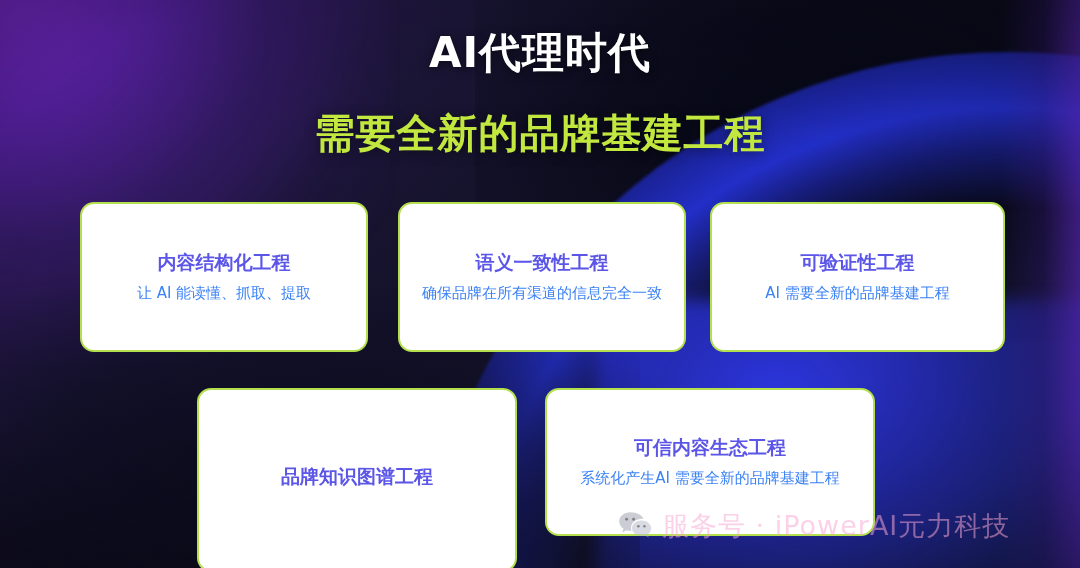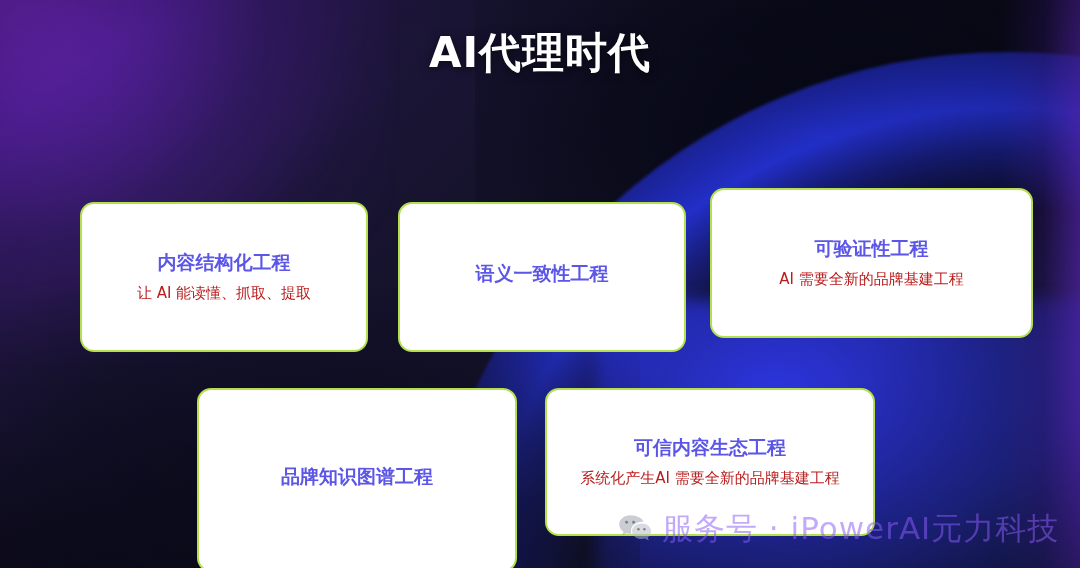--- a/index.html
+++ b/index.html
@@ -164,29 +164,29 @@
   .card-title {
     font-size: 19px;
     font-weight: bold;
     color: #5b55e8;
     line-height: 1.3;
     margin-bottom: 8px;
     white-space: nowrap;
   }
   .card-desc {
     font-size: 15px;
-    color: #b91c1c;
+    color: #3b82f6;
     line-height: 1.4;
     white-space: nowrap;
   }
 
   
   .card-0 { left: 80px;  top: 202px; width: 288px; height: 150px; }
   .card-1 { left: 398px; top: 202px; width: 288px; height: 150px; }
-  .card-2 { left: 710px; top: 188px; width: 323px; height: 150px; }
+  .card-2 { left: 710px; top: 202px; width: 295px; height: 150px; }
   
   .card-3 { left: 197px; top: 388px; width: 320px; height: 184px; }
   .card-4 { left: 545px; top: 388px; width: 330px; height: 148px; }
 
   
   .watermark {
     position: absolute;
     left: 618px;
     top: 508px;
     display: flex;
@@ -194,22 +194,22 @@
     gap: 10px;
     opacity: 0.52;
   }
   .wechat-icon {
     width: 34px;
     height: 30px;
     position: relative;
     flex: none;
   }
   .watermark-text {
-    font-size: 31px;
-    color: #8b5cf6;
+    font-size: 27px;
+    color: #f9a8d4;
     letter-spacing: 1px;
     white-space: nowrap;
   }
 </style>
 </head>
 <body>
 
 <div class="slide">
 
   <div class="bg-base"></div>
@@ -218,28 +218,30 @@
   <div class="bg-arc"></div>
   <div class="bg-arc-bright"></div>
   <div class="bg-bottom-dark"></div>
   <div class="bg-right-edge"></div>
   <div class="bg-vignette"></div>
 
   <div class="content">
 
     <div class="title-main">AI代理时代</div>
 
+    <div class="title-sub">需要全新的品牌基建工程</div>
 
     <div class="card card-0">
       <div class="card-title">内容结构化工程</div>
       <div class="card-desc">让 AI 能读懂、抓取、提取</div>
     </div>
 
     <div class="card card-1">
       <div class="card-title">语义一致性工程</div>
+      <div class="card-desc">确保品牌在所有渠道的信息完全一致</div>
     </div>
 
     <div class="card card-2">
       <div class="card-title">可验证性工程</div>
       <div class="card-desc">AI 需要全新的品牌基建工程</div>
     </div>
 
     <div class="card card-3">
       <div class="card-title">品牌知识图谱工程</div>
     </div>

